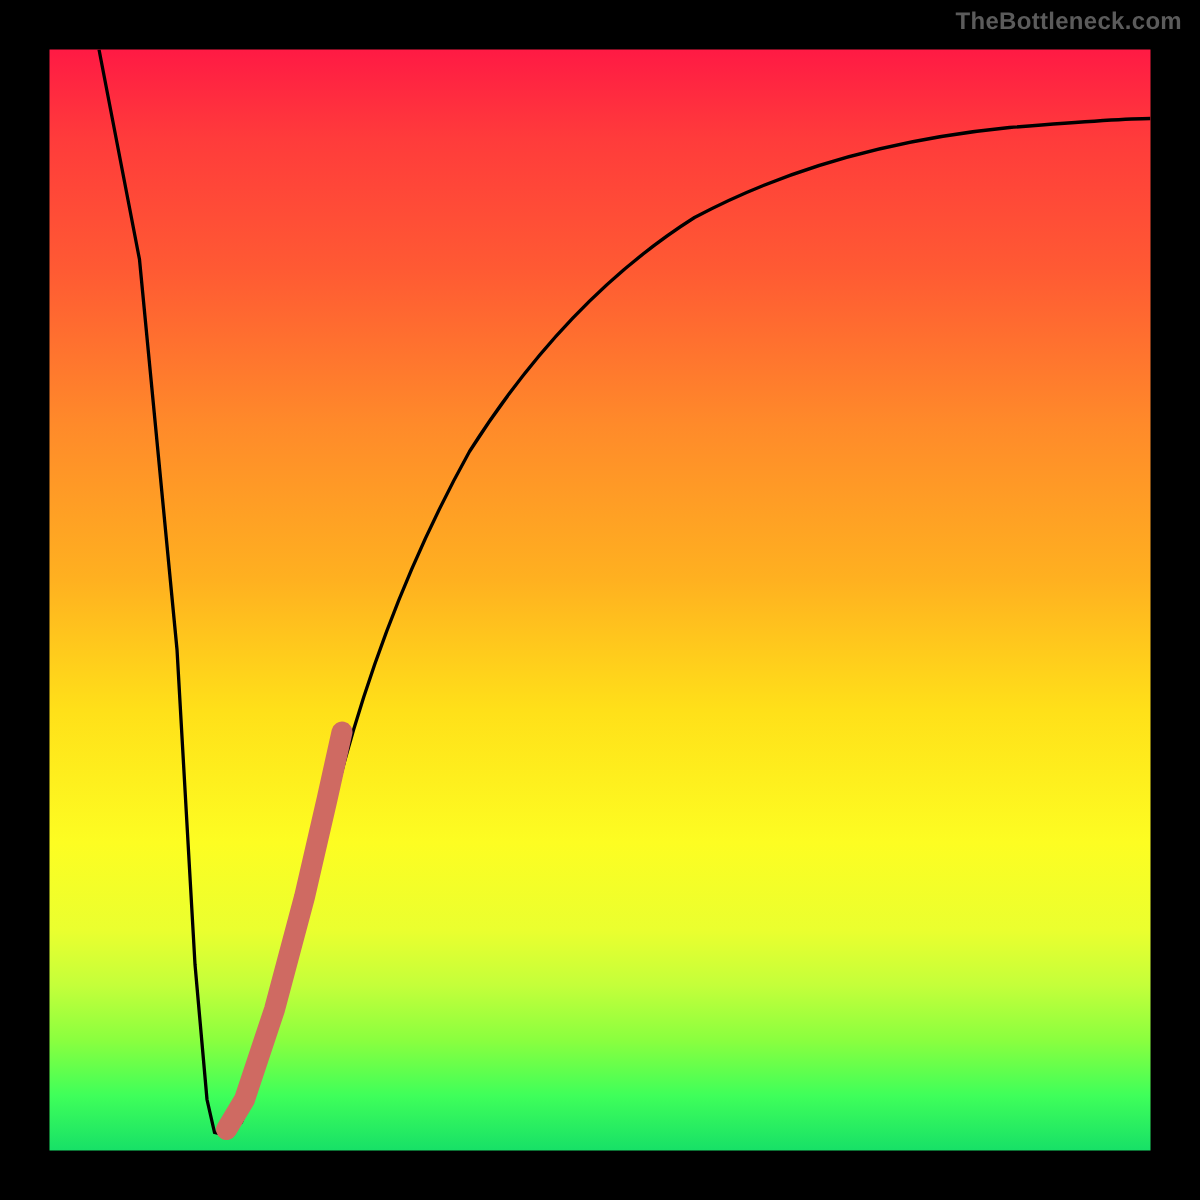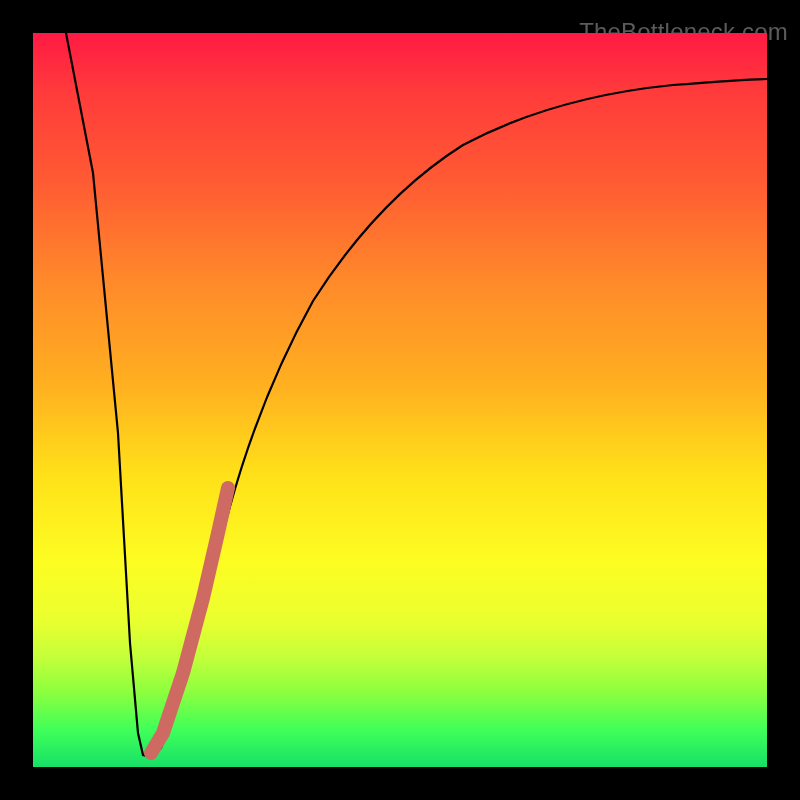--- a/index.html
+++ b/index.html
@@ -37,25 +37,24 @@
       #8aff3f 90%,
       #3fff5a 95%,
       #17e067 100%
     );
   }
   .watermark {
     position: absolute;
     top: 6px;
     right: 12px;
     color: #5b5b5b;
-    font-size: 24px;
-    font-weight: 400;
+    font-size: 16px;
+    font-weight: 700;
     letter-spacing: 0.2px;
     user-select: none;
-    margin-top: 12px;
   }
   svg.curve {
     position: absolute;
     left: 0;
     top: 0;
     width: 734px;
     height: 734px;
   }
 </style>
 </head>

